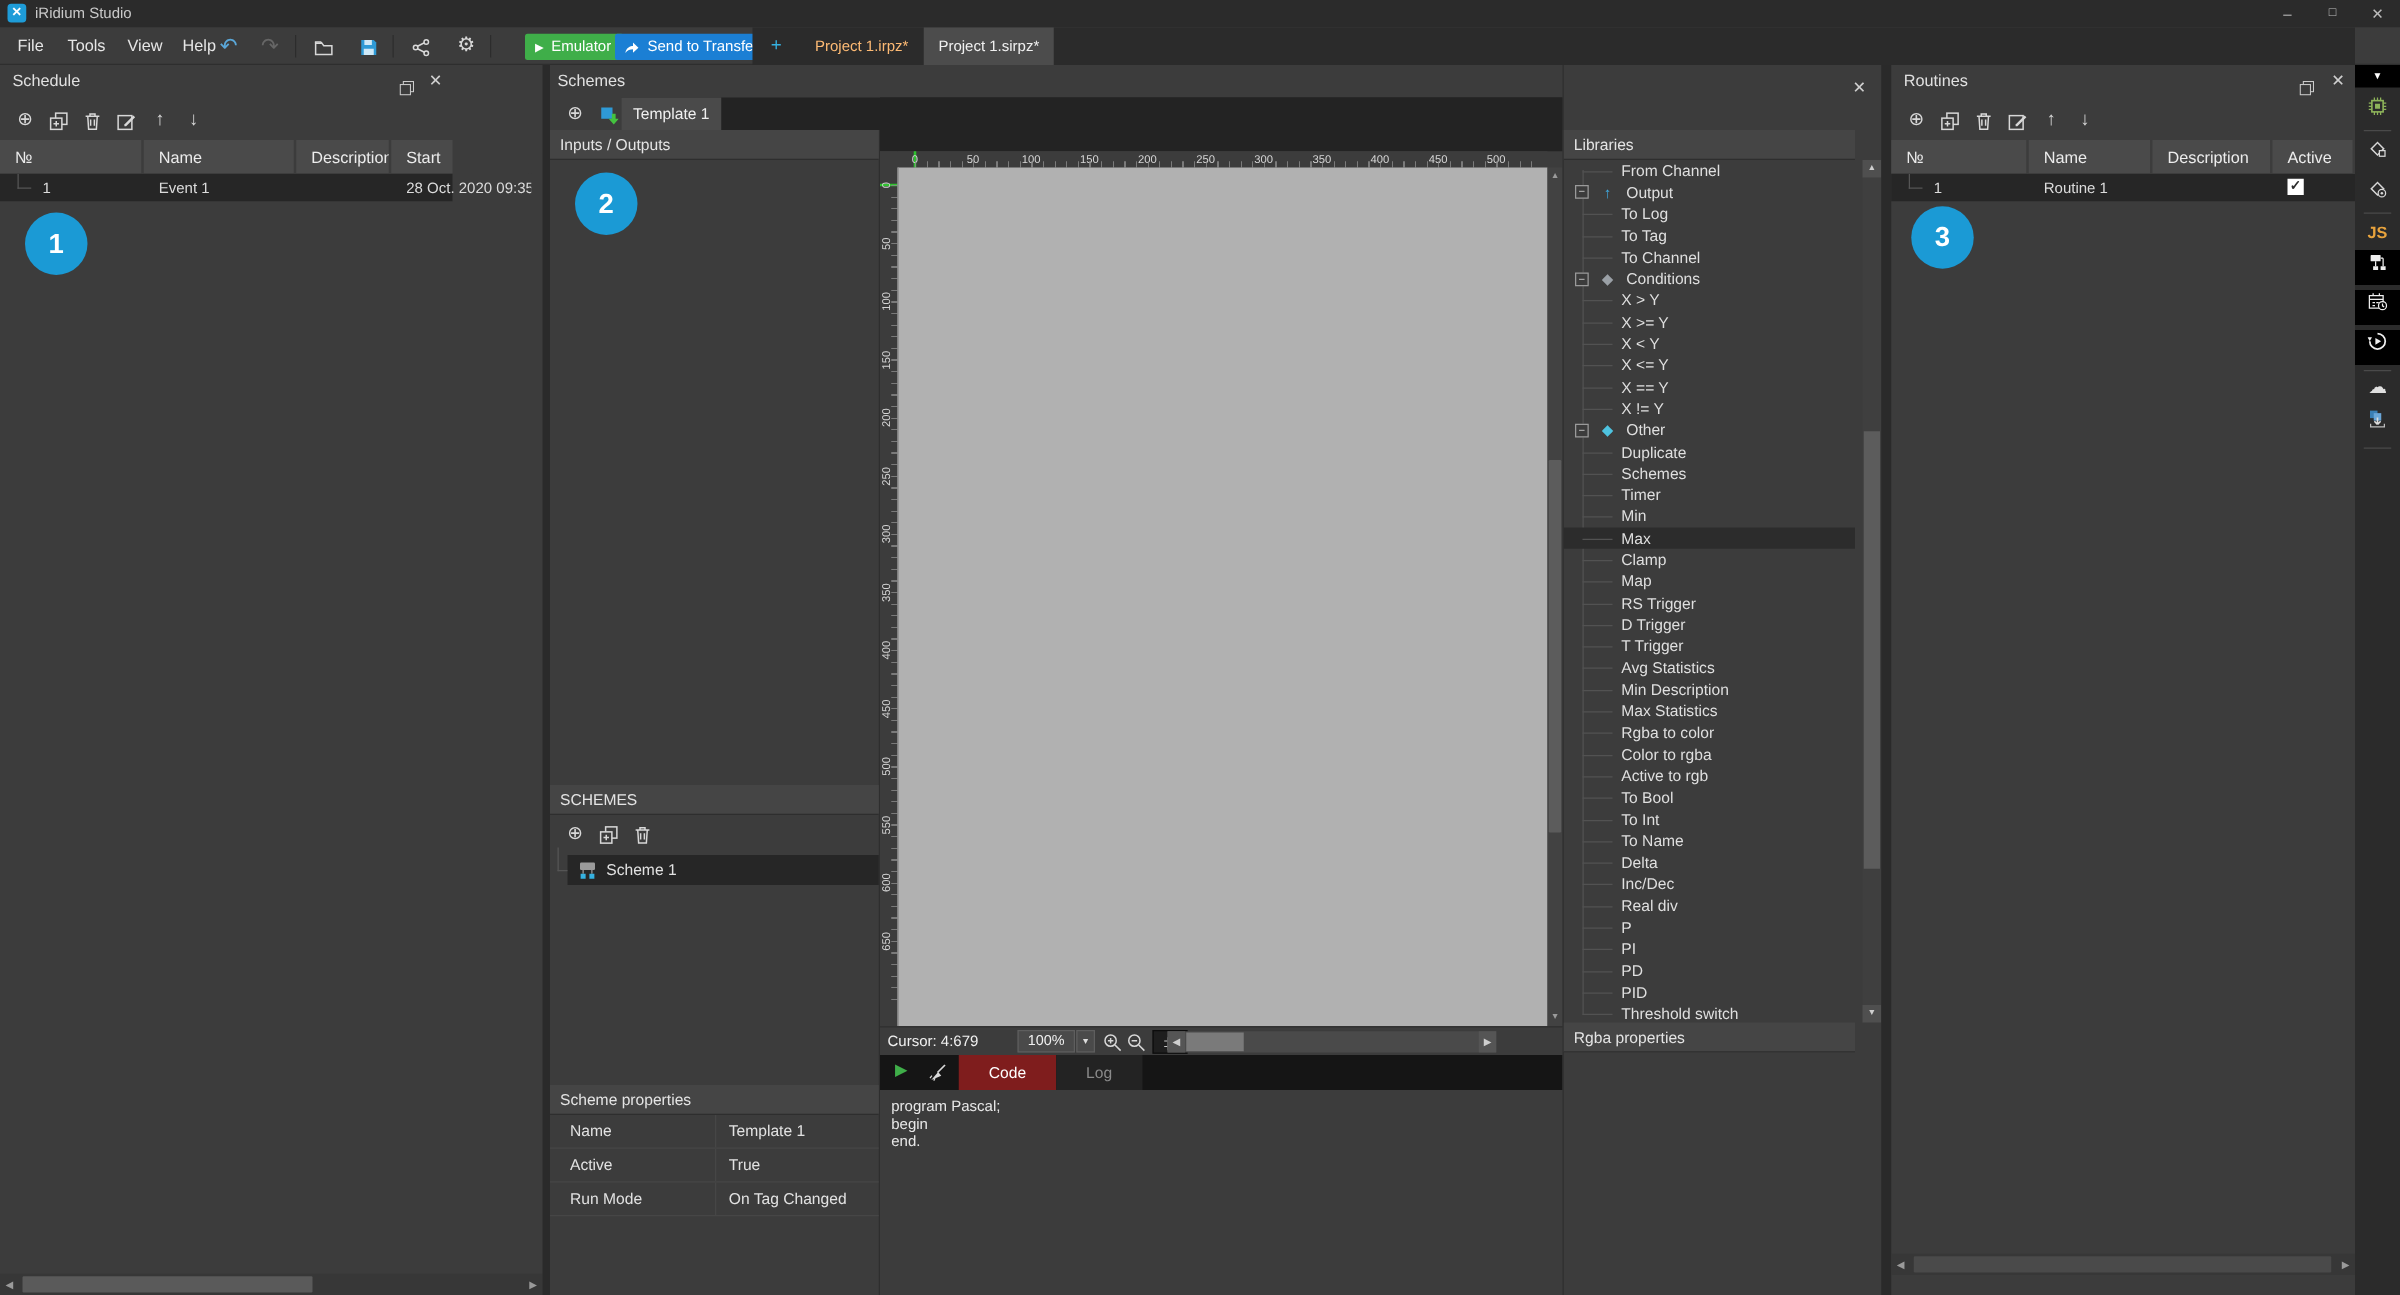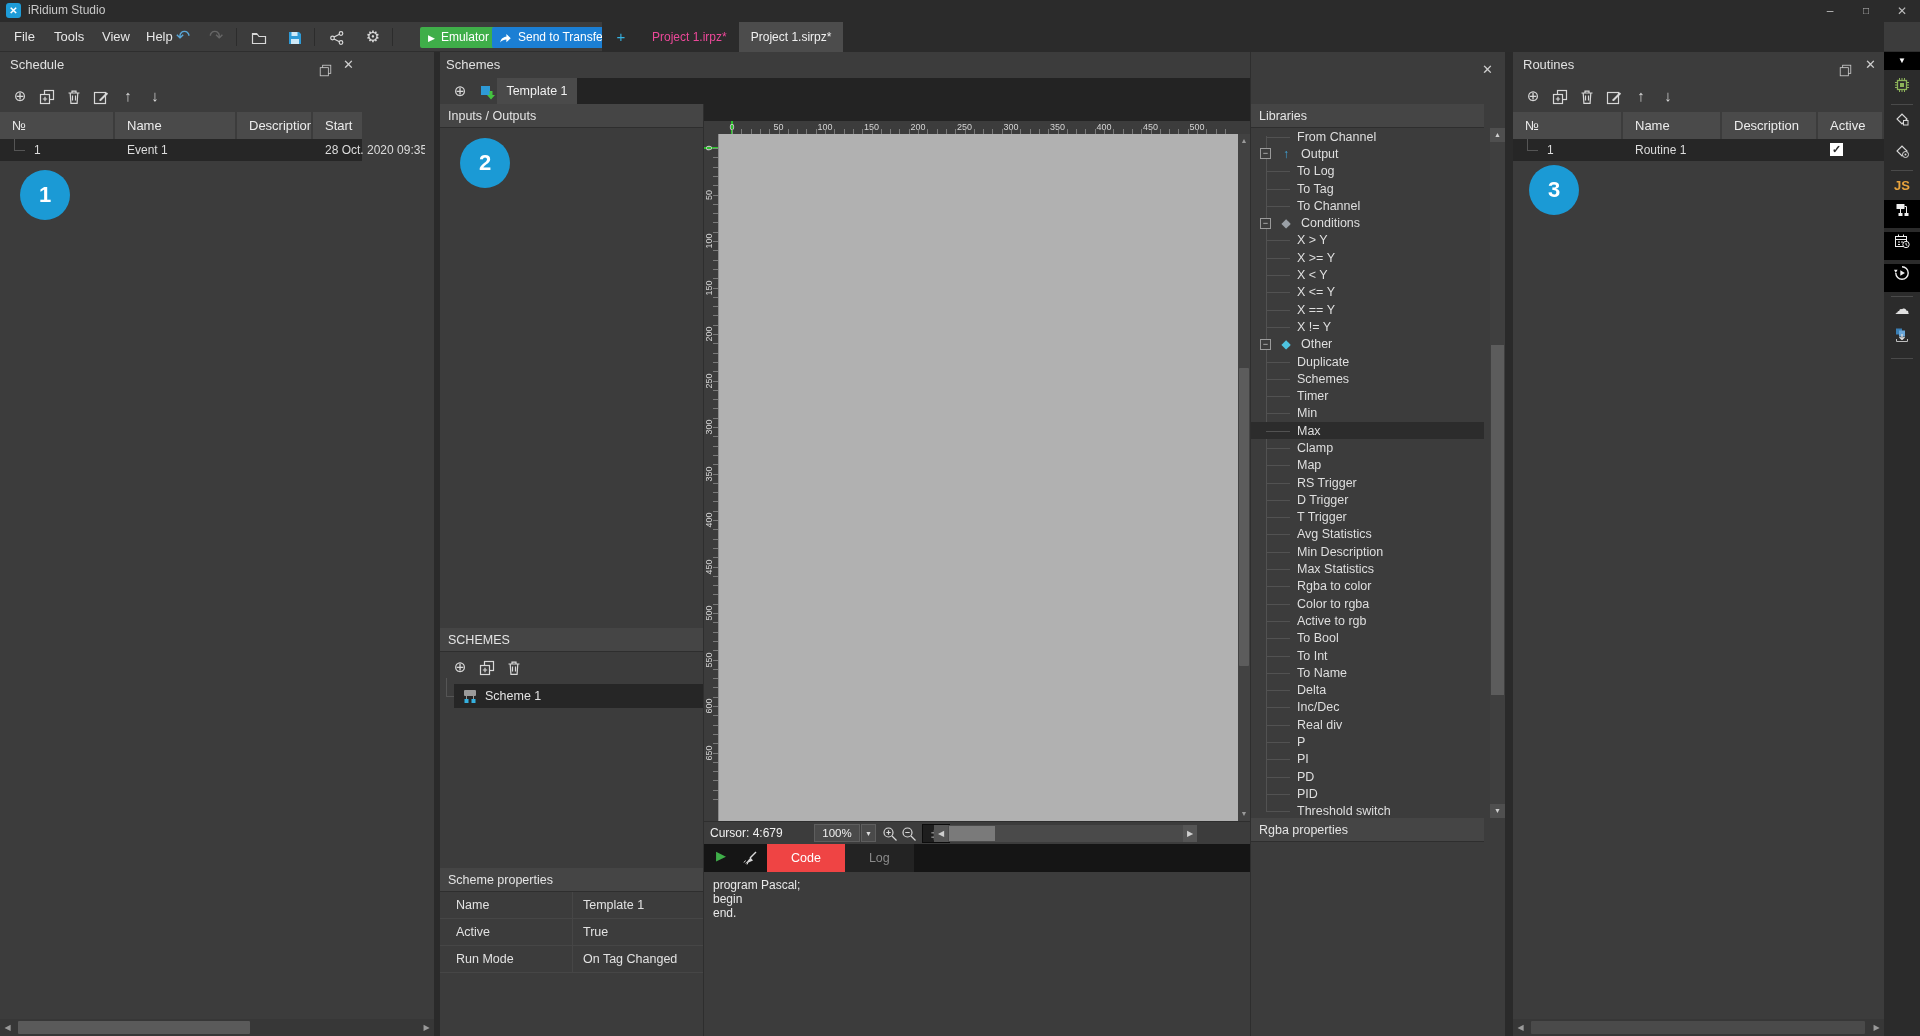--- a/index.html
+++ b/index.html
@@ -24,21 +24,21 @@
   #undo-icon { left:172px; color:#5aa7d8; font-size:17px; }
   #redo-icon { left:205px; color:#666; font-size:17px; }
   #gear-icon { left:362px; color:#d8d8d8; font-size:16px; }
   #emulator-btn { left:420px; top:5px; height:21px; background:#3fae49; border-radius:2px; color:#fff;
                   font-size:12px; line-height:21px; padding:0 10px 0 8px; }
   #emulator-btn .tri { font-size:9px; margin-right:6px; }
   #transfer-btn { left:492px; top:5px; height:21px; background:#1b7fd4; border-radius:2px; color:#fff;
                   font-size:12px; line-height:21px; padding:0 10px 0 6px; display:flex; align-items:center; gap:5px; }
   #tabstrip { left:602px; top:0; width:1282px; height:30px; background:#2b2b2b; display:flex; }
   #add-tab { width:38px; height:30px; line-height:29px; text-align:center; color:#35b1e0; font-size:15px; }
-  .proj-tab { height:30px; line-height:30px; padding:0 12px; font-size:12px; color:#ec4899; }
+  .proj-tab { height:30px; line-height:30px; padding:0 12px; font-size:12px; color:#fdba74; }
   .proj-tab.active { background:#4c4c4c; color:#f0f0f0; }
 
   
   .panel-title { font-size:13px; color:#e0e0e0; }
   .sec-head { background:#454545; border-bottom:1px solid #2e2e2e; font-size:12.5px; color:#e4e4e4;
               line-height:24px; height:24px; padding-left:8px; }
   .tb-icon { display:inline-block; width:20px; height:20px; text-align:center; line-height:20px; color:#d8d8d8; }
   .toolbar { display:flex; align-items:center; gap:7px; padding-left:10px; }
   .glyph { font-size:15px; color:#d8d8d8; }
 
@@ -125,21 +125,21 @@
   #status-hscroll .arr { position:absolute; top:0; width:14px; height:17px; line-height:17px; text-align:center; font-size:8px; color:#cfcfcf; background:#555; }
   #status-hscroll .thumb { position:absolute; left:15px; top:1px; width:46px; height:15px; background:#7a7a7a; }
 
   
   #code-panel { left:0; top:766px; width:546px; bottom:0; background:#3c3c3c; }
   #code-tbar { left:0; top:0; width:100%; height:28px; background:#151515; }
   #code-play { left:12px; top:4px; color:#3fae49; font-size:13px; }
   #code-broom { left:38px; top:5px; }
   #code-tabs { position:absolute; left:63px; top:0; height:28px; display:flex; }
   .code-tab { height:28px; line-height:28px; padding:0 24px; font-size:12.5px; }
-  .code-tab.active { background:#ef4444; color:#fff; }
+  .code-tab.active { background:#7f1d1d; color:#fff; }
   .code-tab.inactive { background:#232323; color:#8a8a8a; }
   #code-lines { left:0; top:28px; padding:6px 0 0 9px; }
   #code-lines div { font-size:12px; line-height:14px; color:#e8e8e8; }
 
   
   #libraries-panel { left:1250px; top:52px; width:234px; bottom:0; border-left:1px solid #2e2e2e; }
   #lib-head { left:0; top:52px; width:100%; }
   #lib-tree { left:0; top:76px; width:100%; height:690px; overflow:hidden; }
   .tree-guide { position:absolute; left:15px; top:8px; width:1px; height:676px; background:#525252; }
   .lib-row { position:relative; height:17.3px; display:flex; align-items:center; font-size:12.5px; color:#dfdfdf; }
@@ -152,21 +152,21 @@
   .g-icon { position:absolute; left:28px; width:14px; text-align:center; font-size:12px; }
   .lib-row.group .lbl { margin-left:50px; }
   #lib-scroll { left:239px; top:76px; width:15px; height:690px; background:#3f3f3f; }
   #lib-scroll .arr { position:absolute; left:0; width:15px; height:14px; line-height:14px; text-align:center;
                      font-size:7px; color:#cfcfcf; background:#4f4f4f; }
   #lib-scroll .thumb { position:absolute; left:1px; top:217px; width:13px; height:350px; background:#5c5c5c; }
   #blockprops-head { left:0; top:766px; width:100%; }
 
   
   #splitter-right { left:1505px; top:52px; width:8px; bottom:0; background:#2a2a2a; }
-  #routines-panel { left:1513px; top:52px; width:371px; bottom:0; }
+  #routines-panel { left:1513px; top:52px; width:371px; bottom:16px; }
   #routines-panel .head { left:0; top:0; width:100%; height:26px; line-height:26px; padding-left:10px; }
   #routines-float { right:32px; top:5px; } #routines-close { right:8px; top:5px; }
   #routines-panel .tbar { left:0; top:28px; width:100%; height:32px; }
   .rout-grid { display:grid; grid-template-columns:110px 99px 96px 1fr; }
   #routines-table { left:0; top:60px; width:100%; }
   .checkbox { width:13px; height:13px; background:#fff; margin:4px 0 0 12px; text-align:center;
               line-height:13px; font-size:11px; color:#2b2b2b; font-weight:bold; }
 
   
   #side-rail { right:0; top:52px; width:36px; bottom:0; background:#2b2b2b; }

